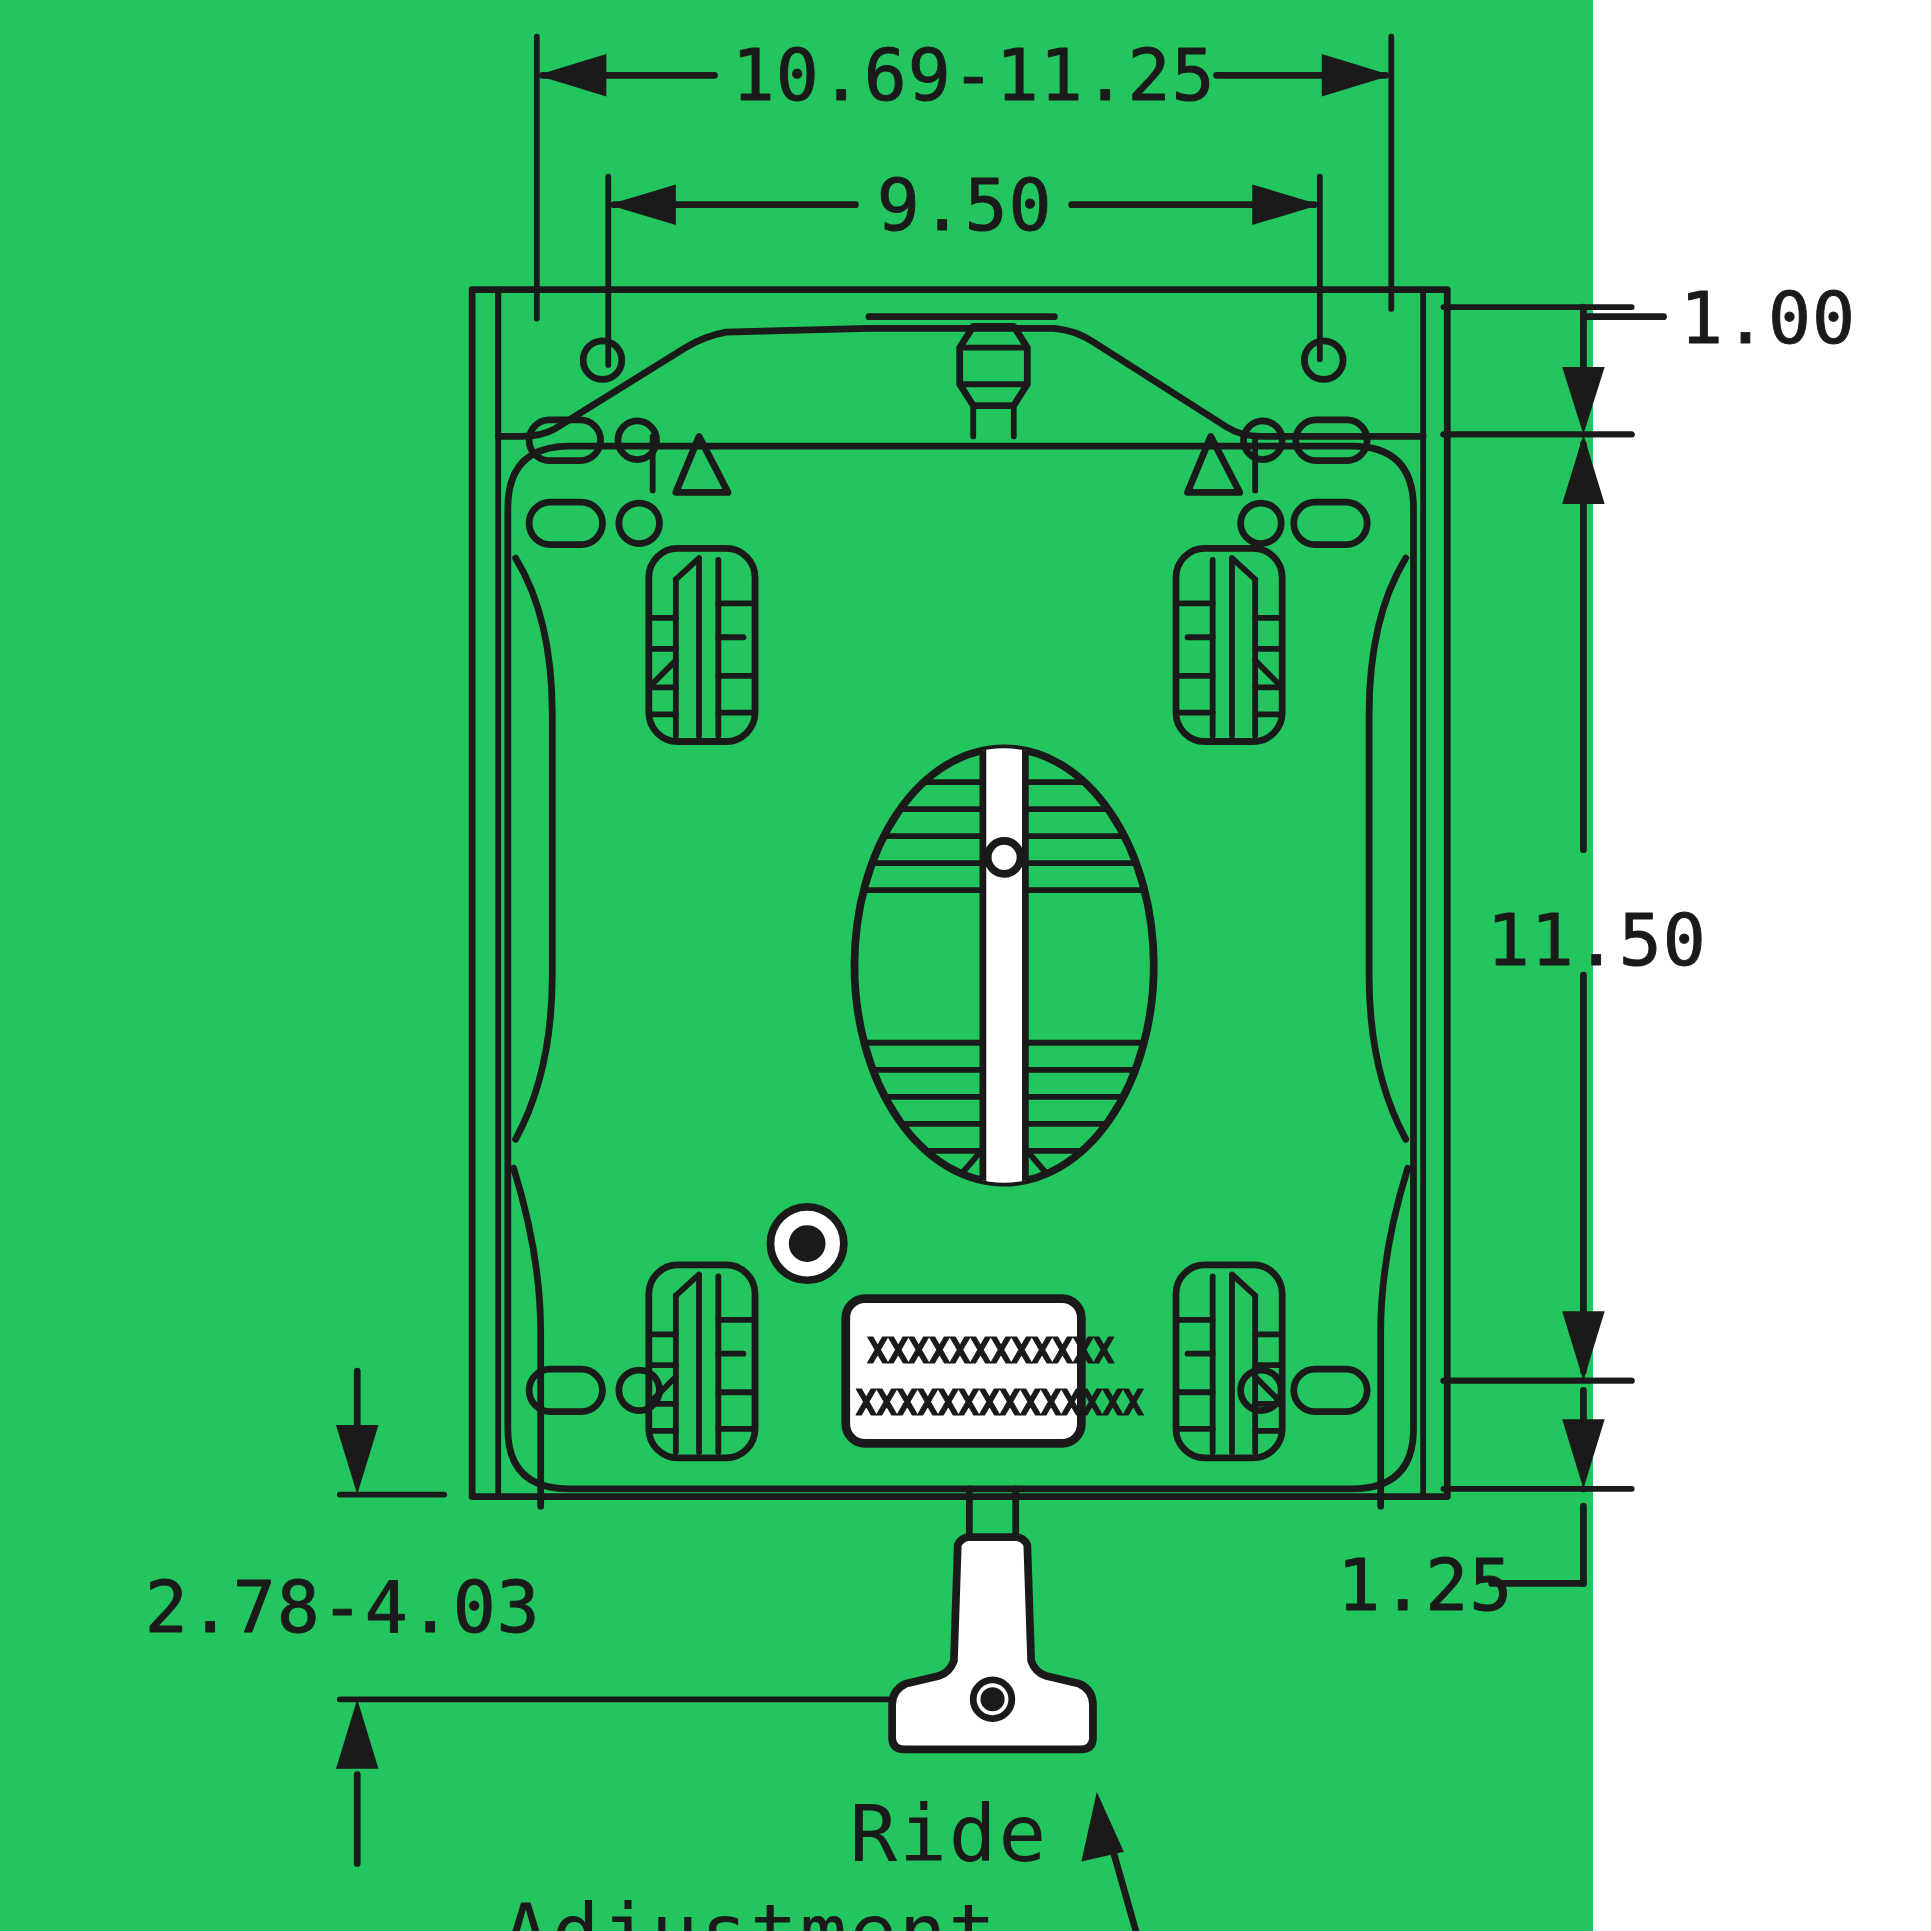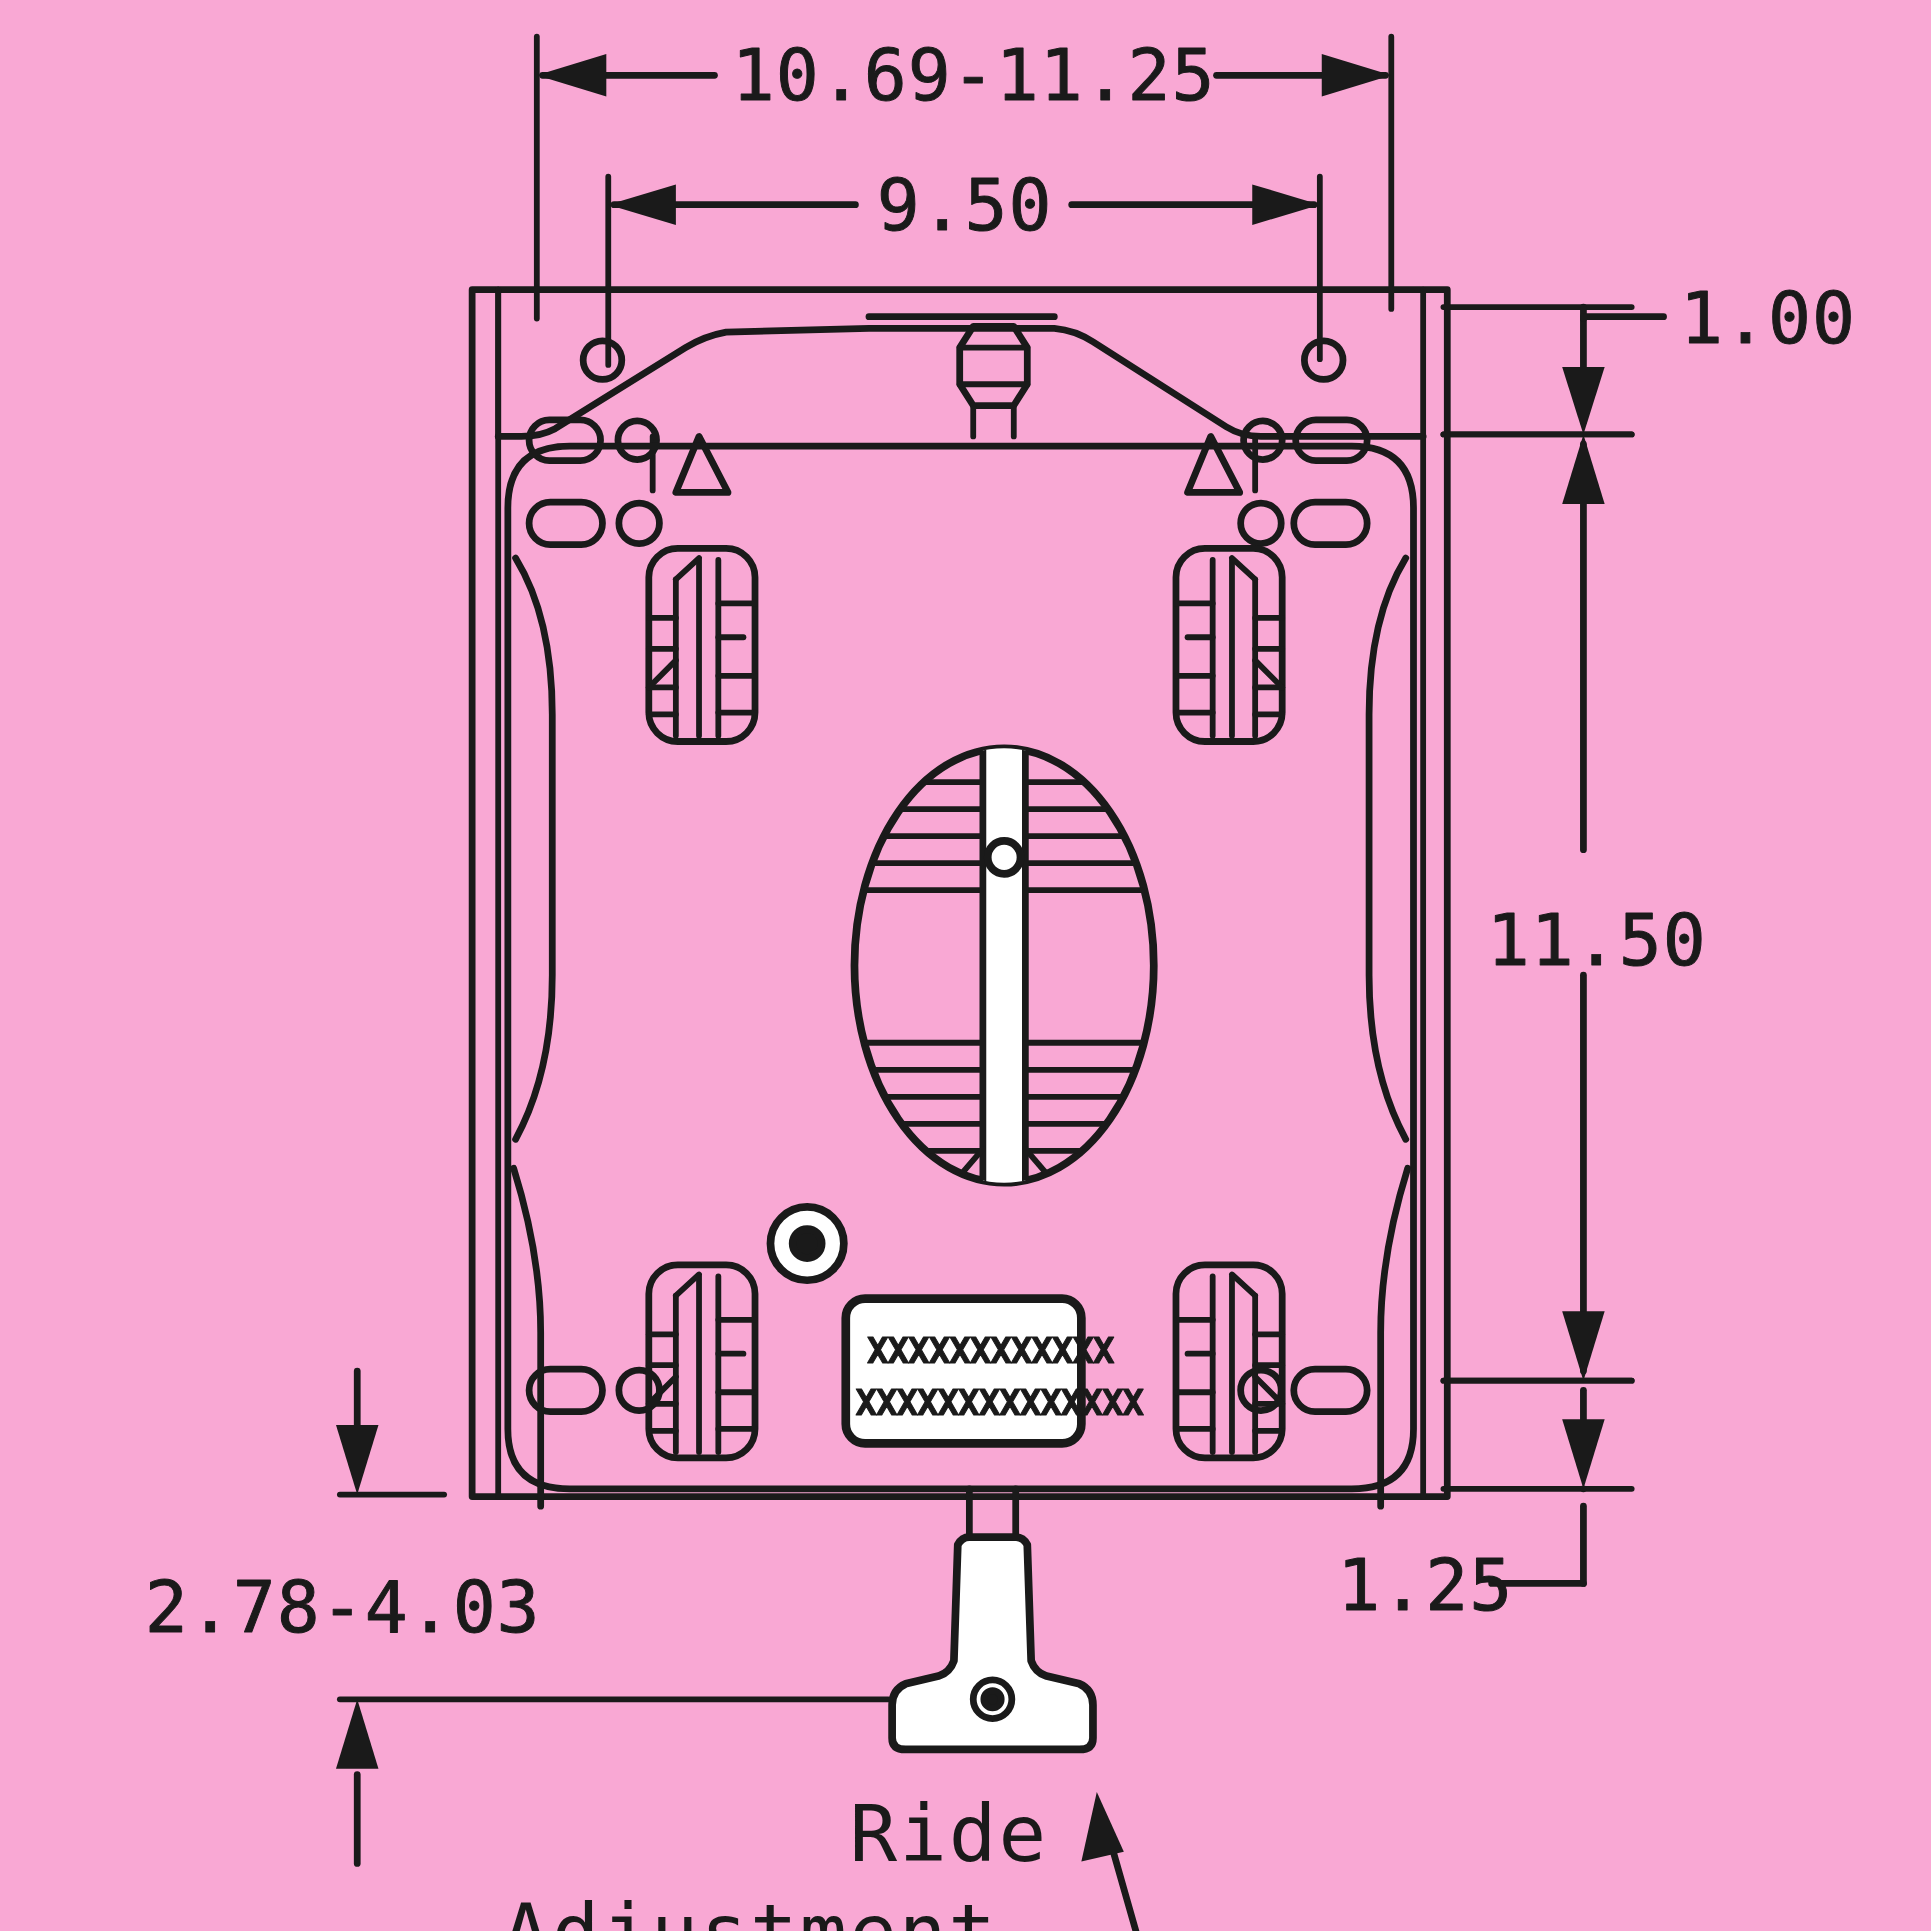--- a/index.html
+++ b/index.html
@@ -1,18 +1,18 @@
 <!DOCTYPE html>
 <html><head>
 <meta charset="utf-8">
 <style>
   html,body{margin:0;padding:0;background:#ffffff;}
   body{width:1931px;height:1931px;overflow:hidden;
        font-family:"DejaVu Sans Mono", monospace;}
-  #stage{position:relative;width:1931px;height:1931px;background:#f9a8d4;}
+  #stage{position:relative;width:1593px;height:1931px;background:#22c55e;}
   svg{display:block;}
   .dimtext{font-family:"DejaVu Sans Mono","Liberation Mono",monospace;
            fill:#1a1a1a;font-size:74px;letter-spacing:1px;}
   .labeltext{font-family:"DejaVu Sans Mono","Liberation Mono",monospace;
            fill:#1a1a1a;font-size:82px;letter-spacing:2px;}
   .platetext{font-family:"DejaVu Sans Mono","Liberation Mono",monospace;
            fill:#1a1a1a;font-size:37px;font-weight:bold;letter-spacing:-1px;}
 </style>
 </head>
 <body>

